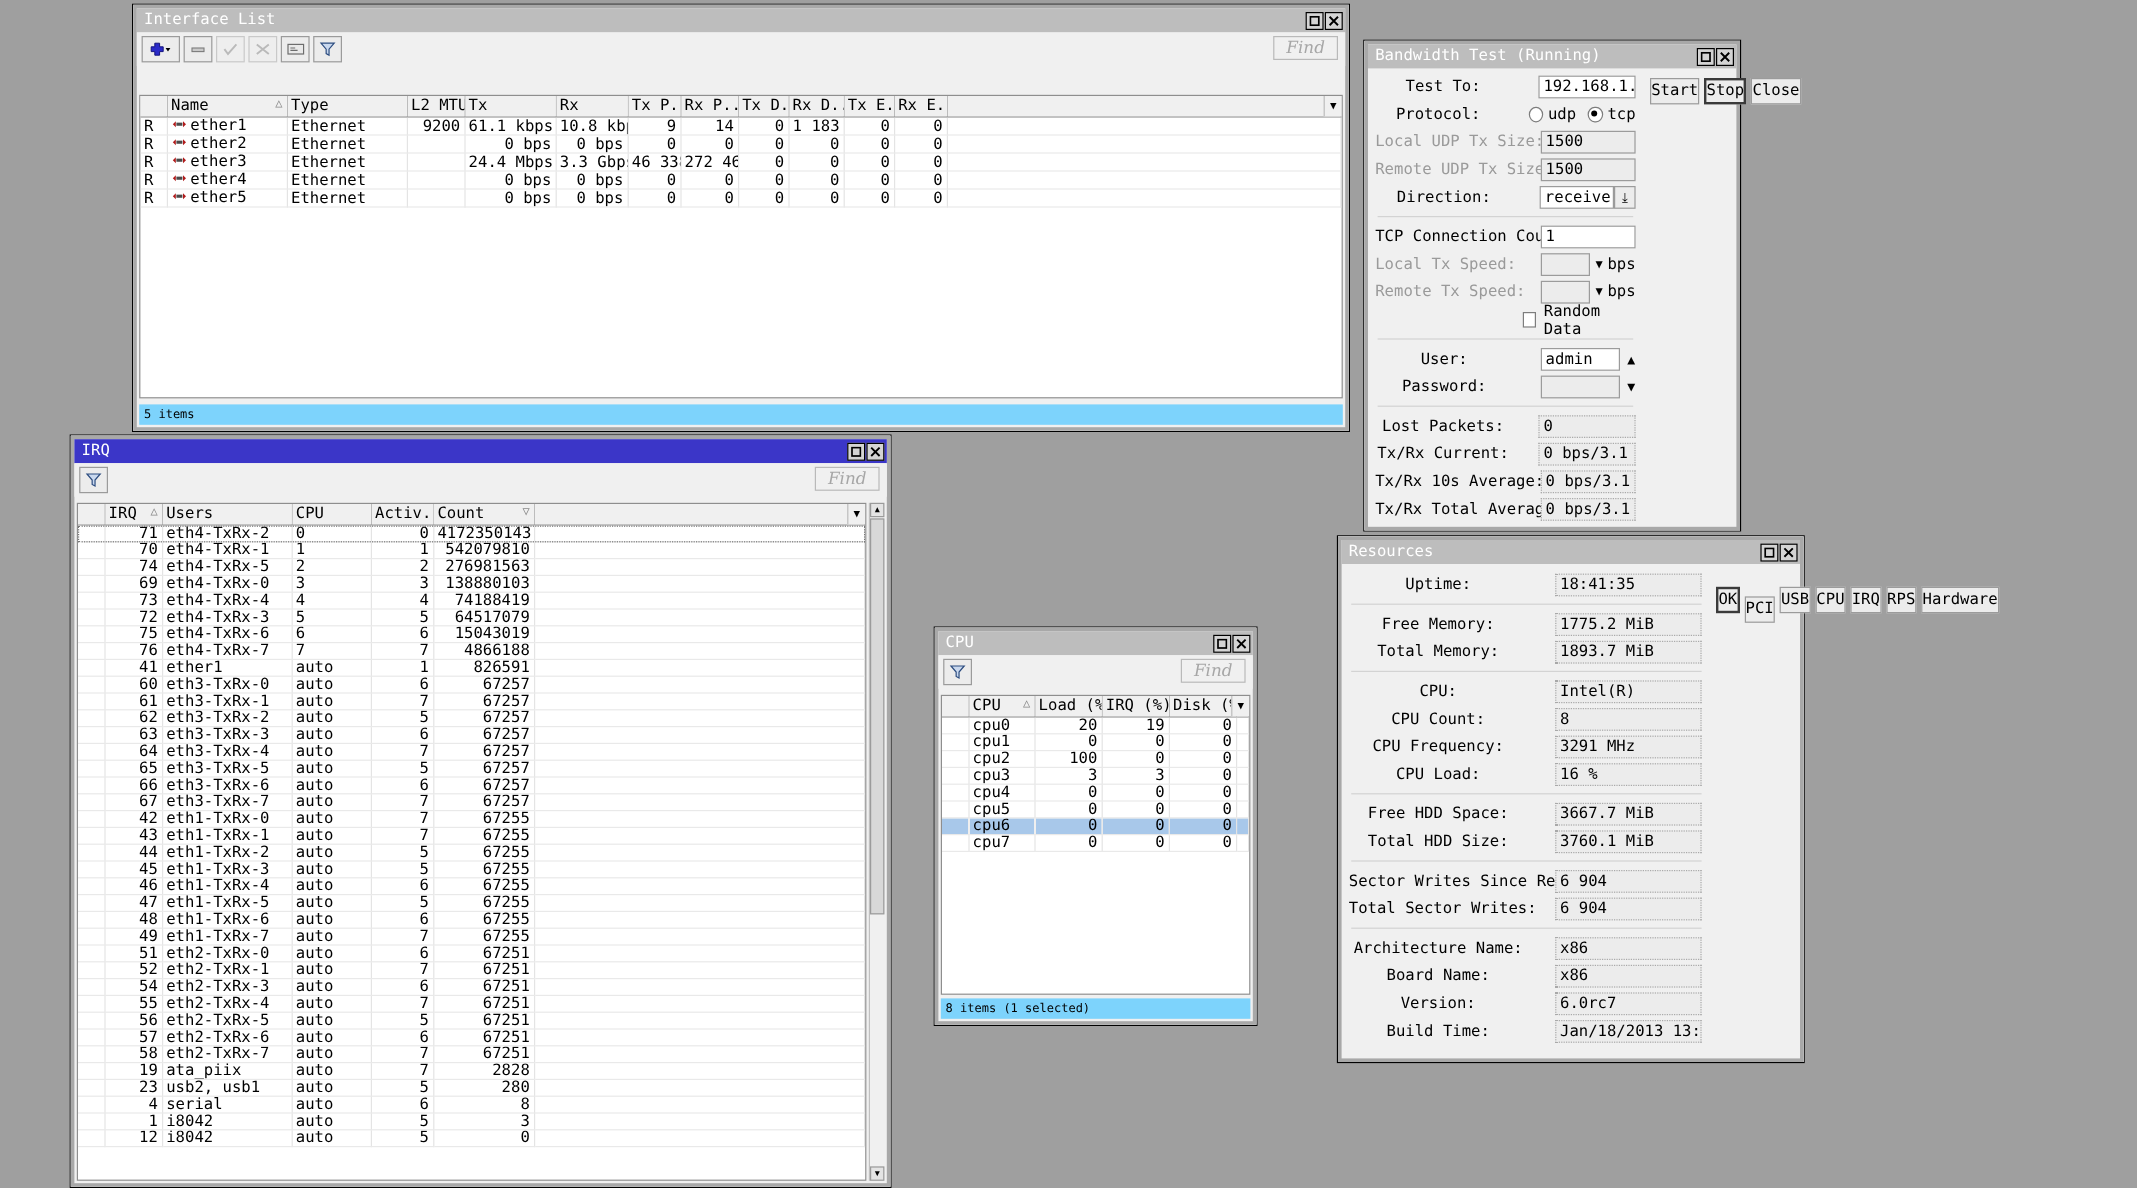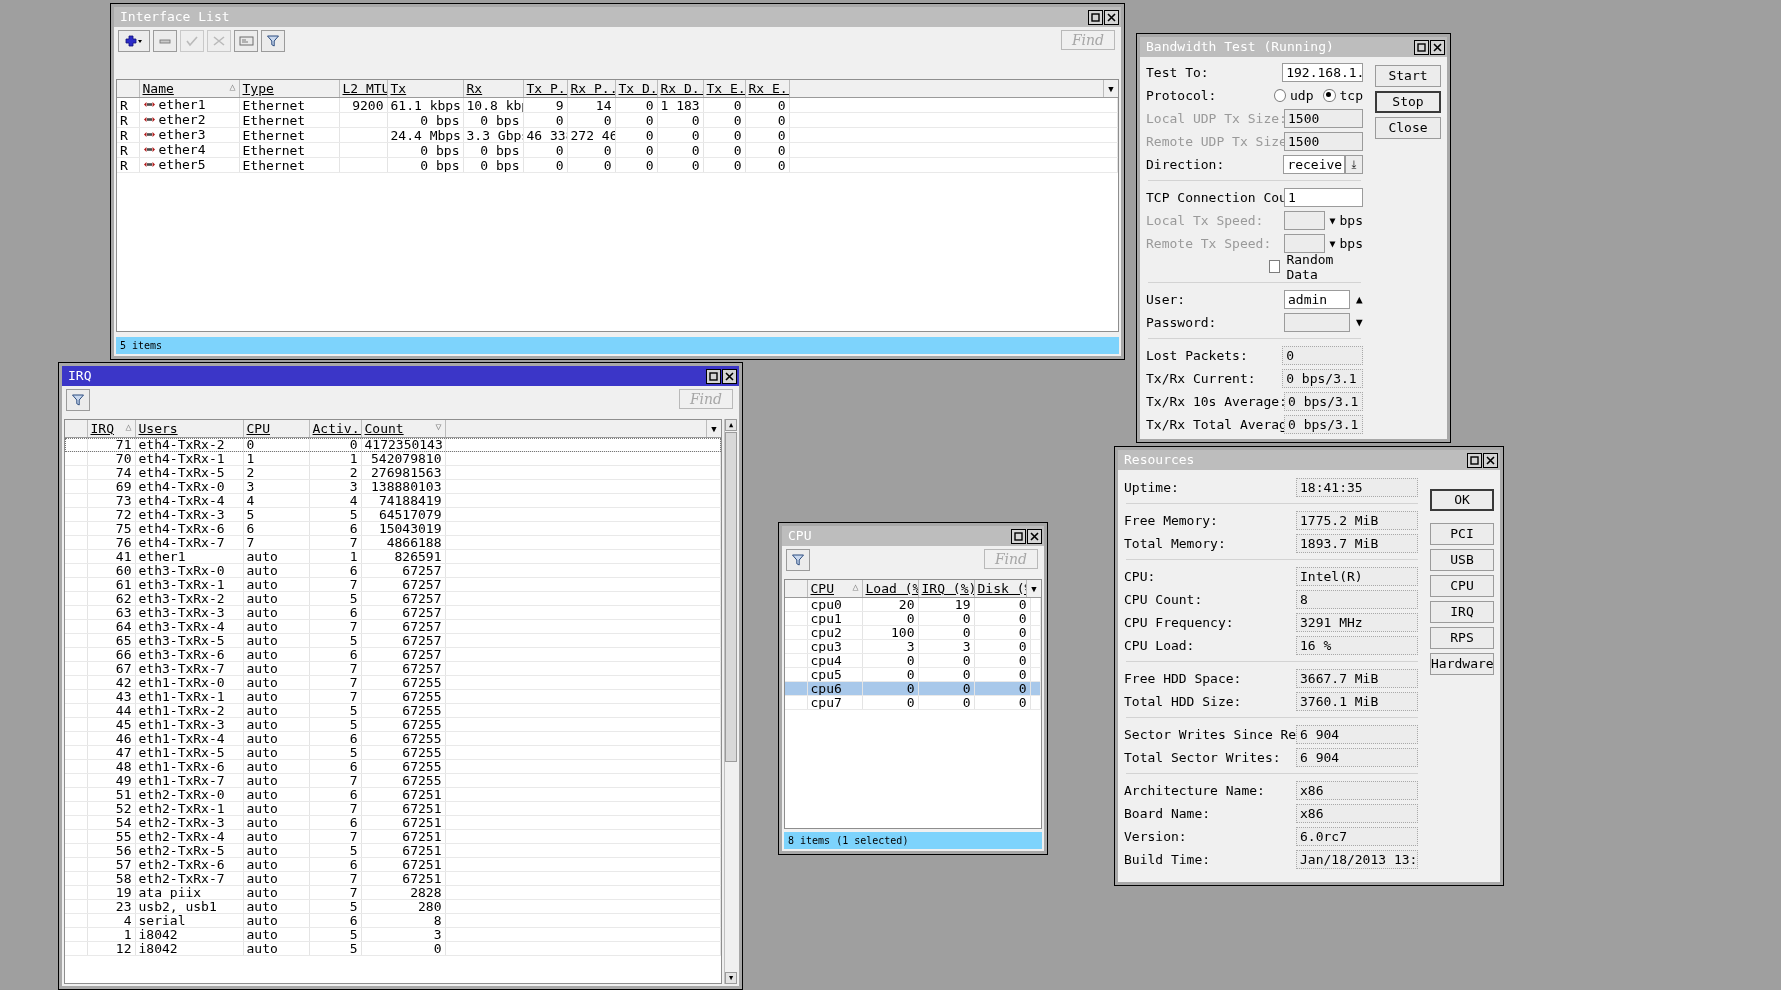--- a/index.html
+++ b/index.html
@@ -151,21 +151,20 @@
     border-right: 1px solid #bcbcbc;
     border-bottom: 1px solid #9a9a9a;
     font-weight: normal;
     text-align: left;
     padding: 1px 3px;
     height: 17px;
     box-sizing: border-box;
     white-space: nowrap;
     overflow: hidden;
     position: relative;
-    text-decoration: underline;
   }
   table.grid td {
     border-right: 1px solid #e4e4e4;
     border-bottom: 1px solid #e9e9e9;
     padding: 0px 3px;
     height: 13px;
     line-height: 13px;
     white-space: nowrap;
     overflow: hidden;
     box-sizing: border-box;
@@ -209,21 +208,21 @@
 
   
   .form { padding: 6px 8px 4px 6px; }
   .frow {
     display: flex;
     align-items: center;
     margin-bottom: 4px;
     height: 19px;
   }
   .flabel {
-    text-align: left;
+    text-align: center;
     font-size: 13px;
     padding-right: 23px;
     white-space: nowrap;
     box-sizing: border-box;
   }
   .flabel.dim { color: #9a9a9a; }
   .fval {
     border: 1px solid #9b9b9b;
     background: #ffffff;
     height: 19px;
@@ -233,21 +232,21 @@
     box-sizing: border-box;
     overflow: hidden;
     white-space: nowrap;
   }
   .fval.ro { background: #ececec; border: 1px dotted #a9a9a9; }
   .fval.gray { background: #ececec; }
   .sep { height: 1px; background: #d3d3d3; margin: 6px 2px 7px 2px; }
   .btncol {
     position: absolute;
     display: flex;
-    flex-direction: column;
+    flex-direction: row;
     gap: 4px;
   }
   .dbtn {
     border: 1px solid #9b9b9b;
     background: #ececec;
     font-size: 13px;
     text-align: center;
     height: 22px;
     line-height: 20px;
     box-sizing: border-box;

